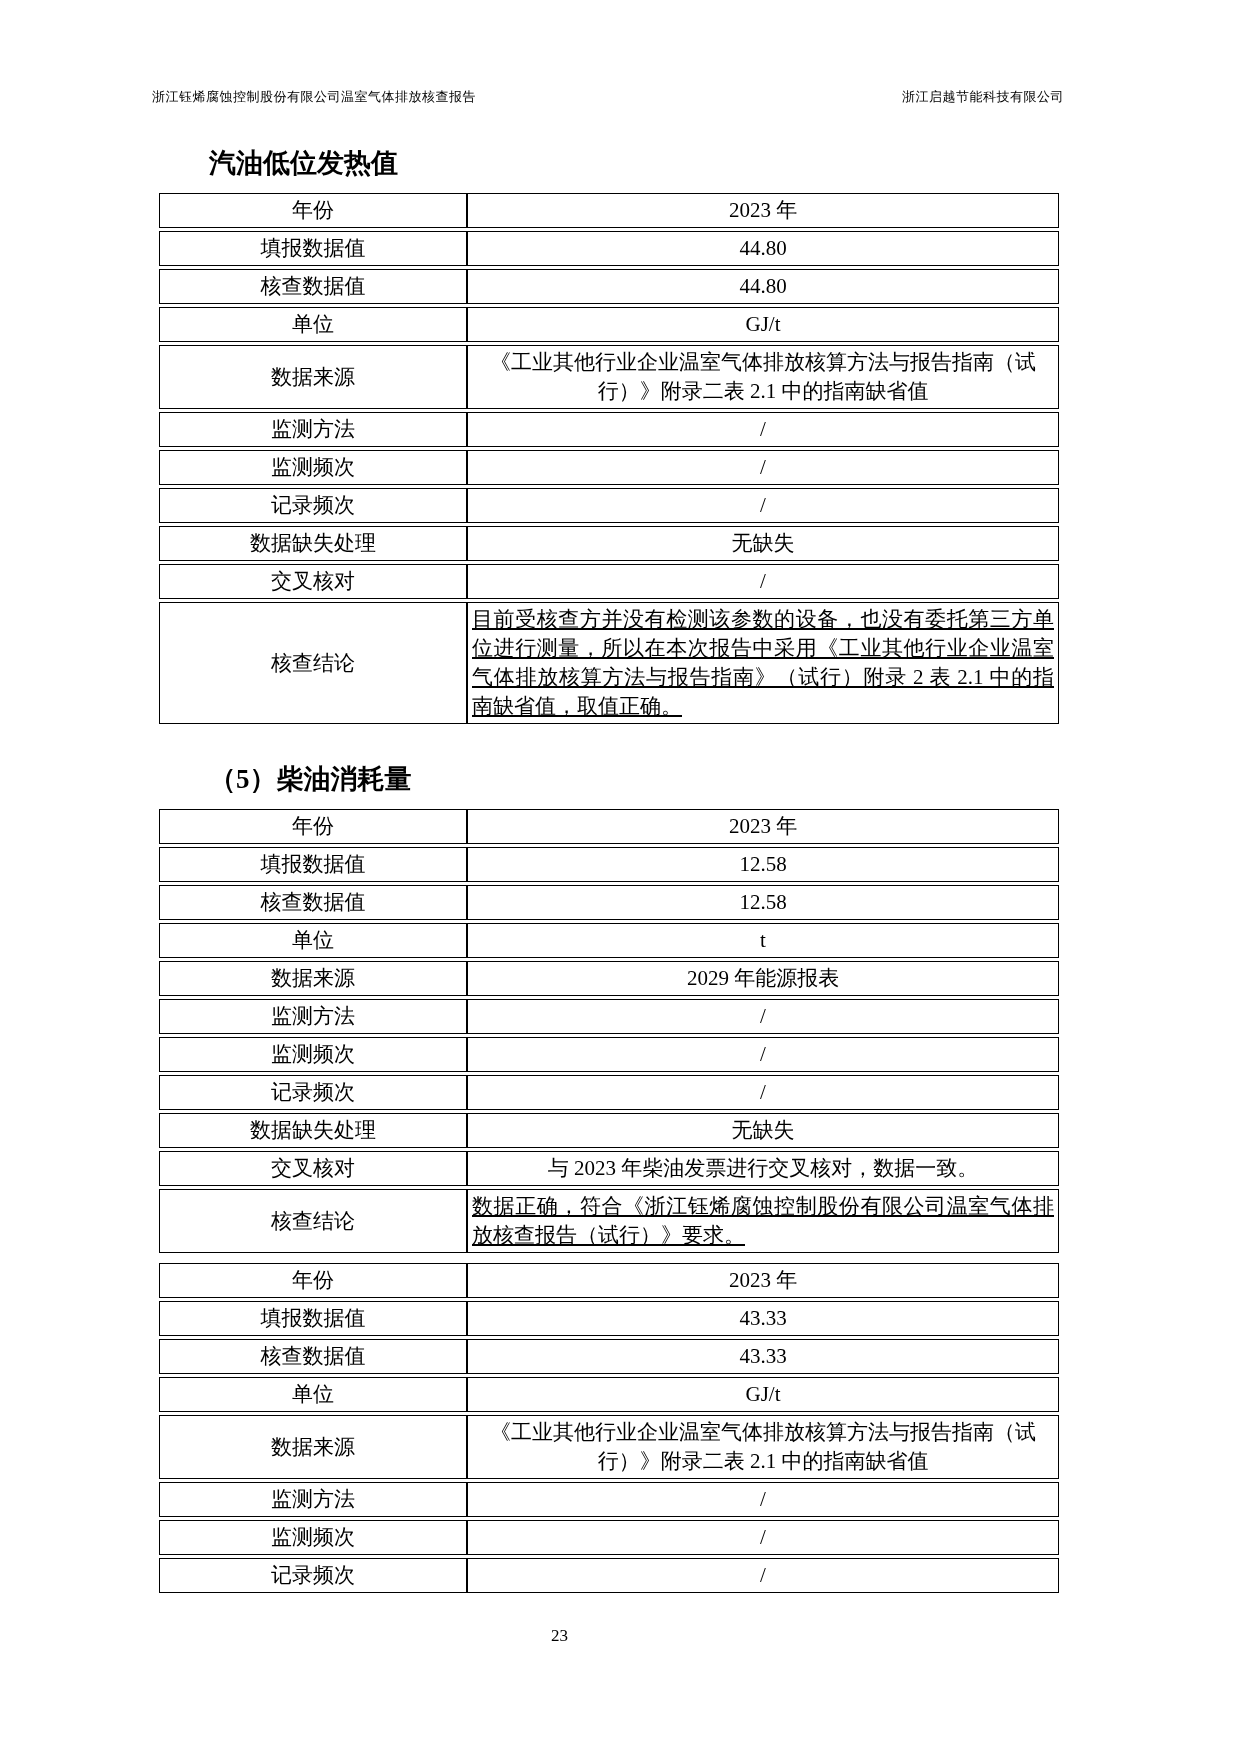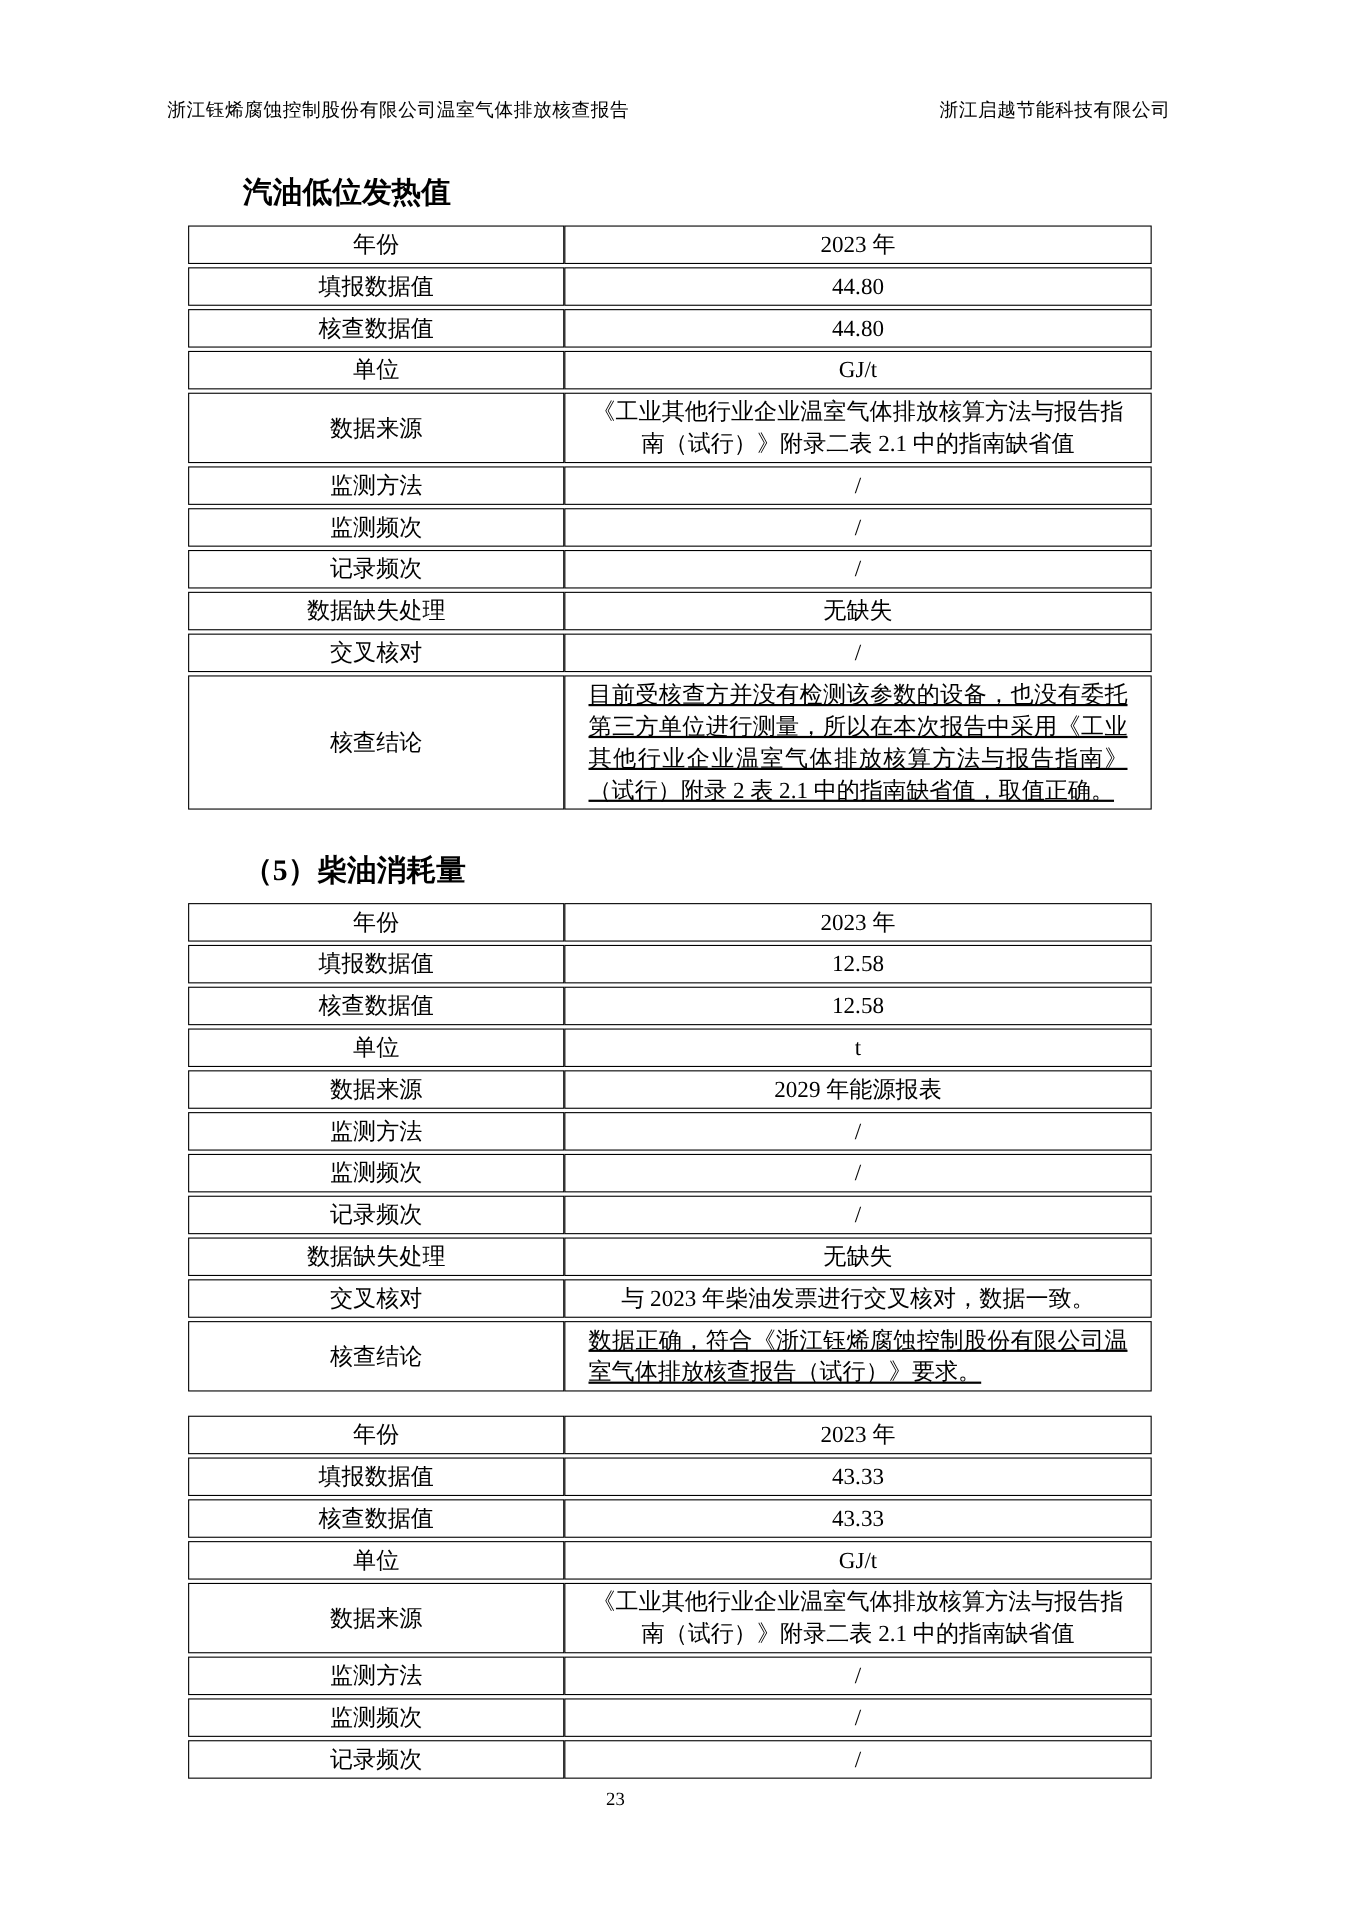--- a/index.html
+++ b/index.html
@@ -10,45 +10,45 @@
     color: #000;
     font-family: "Liberation Serif", "DejaVu Serif", serif;
     overflow: hidden;
   }
   .doc-header {
     position: absolute;
     top: 88px; left: 152px; width: 912px;
     display: flex;
     justify-content: space-between;
     align-items: baseline;
-    font-size: 17px;
+    font-size: 13px;
     letter-spacing: 0.5px;
     white-space: nowrap;
   }
   .content {
     position: absolute;
     top: 144px; left: 155px; width: 908px;
   }
-  .doc-section { margin: 16px; }
+  .doc-section { margin: 4px; }
   .section-title {
     font-size: 27px;
     font-weight: bold;
     line-height: 1.15;
     margin: 0 0 11px 50px;
   }
   .doc-section + .doc-section .section-title { margin-top: 37px; }
   table.data-table {
     width: 100%;
     border-collapse: separate;
     border-spacing: 0 3px;
     table-layout: fixed;
   }
   td {
     border: 1px solid #000;
-    padding: 2px 21px;
+    padding: 2px 4px;
     font-size: 21px;
     line-height: 29px;
     text-align: center;
     vertical-align: middle;
     word-break: break-all;
   }
   td.label-cell { width: 298px; }
   td.value-cell.align-justify {
     text-align: justify;
     text-align-last: left;

